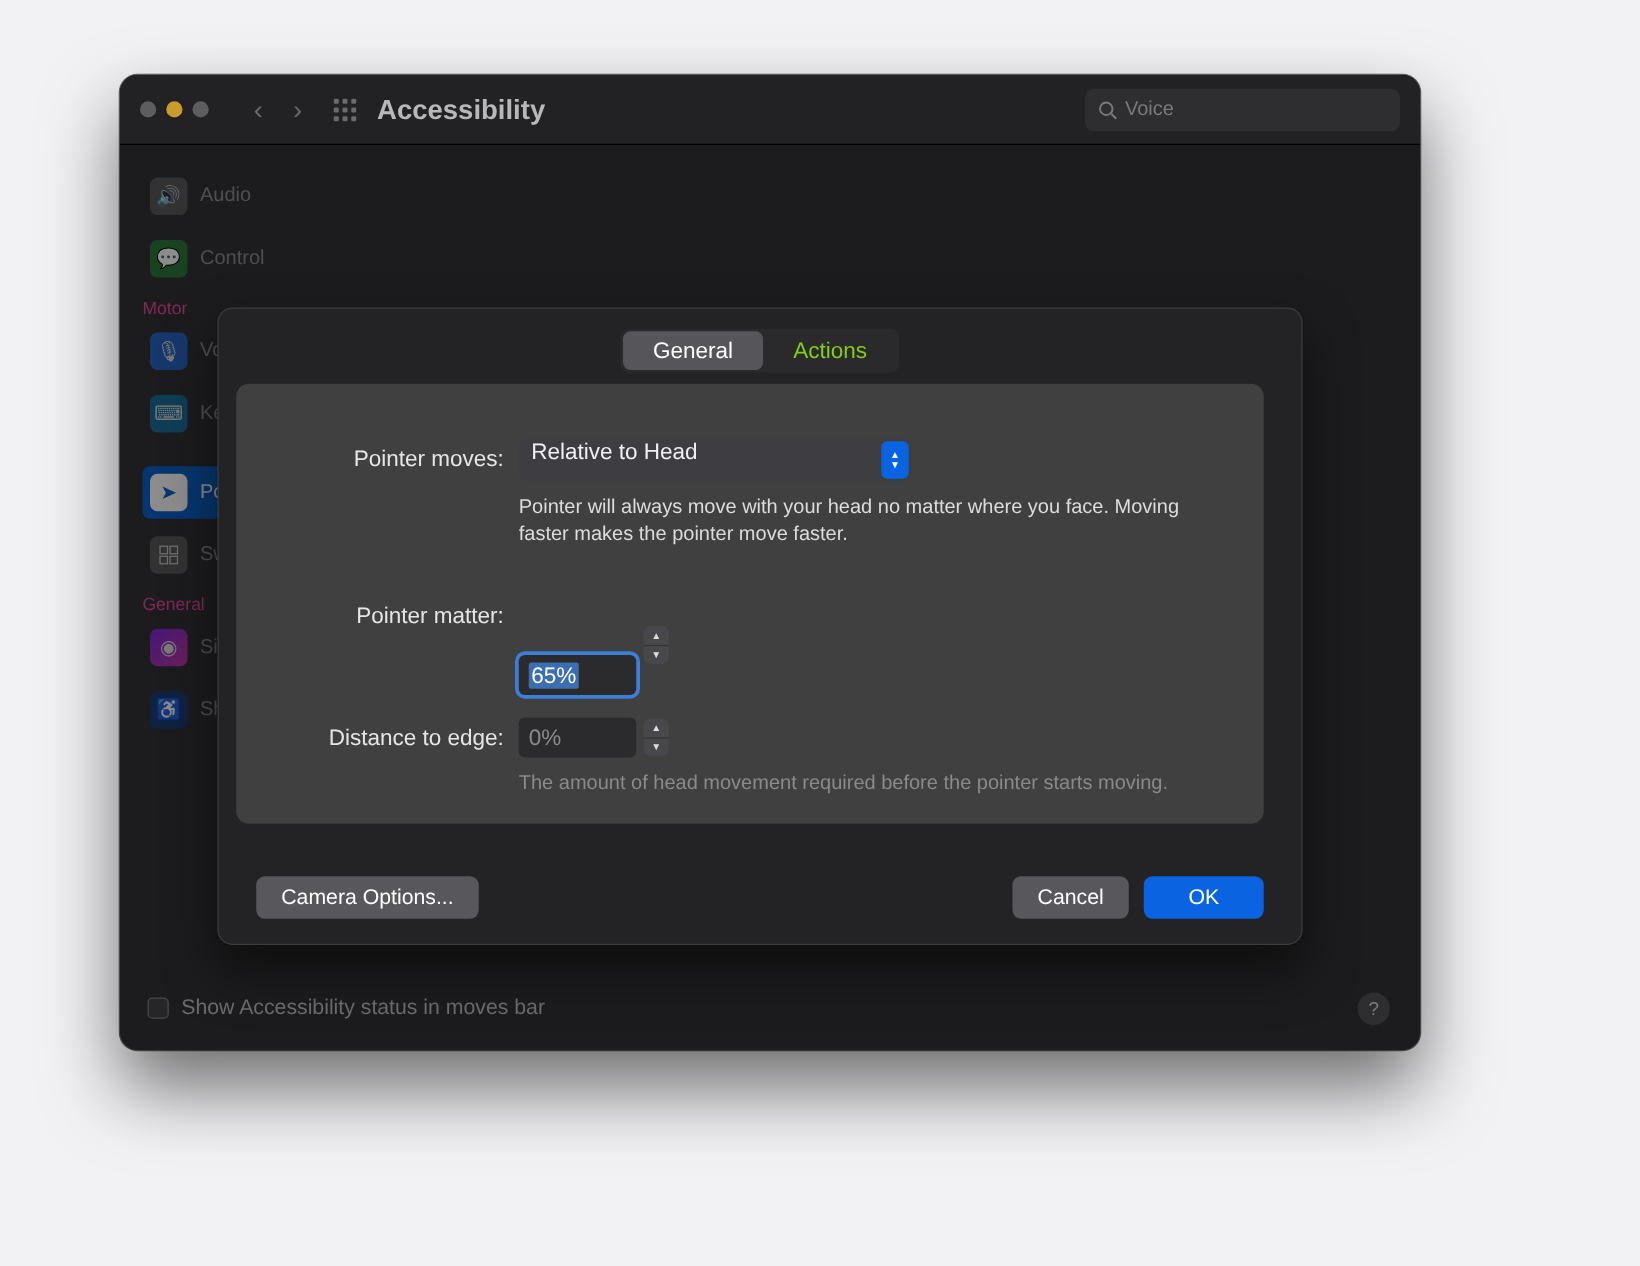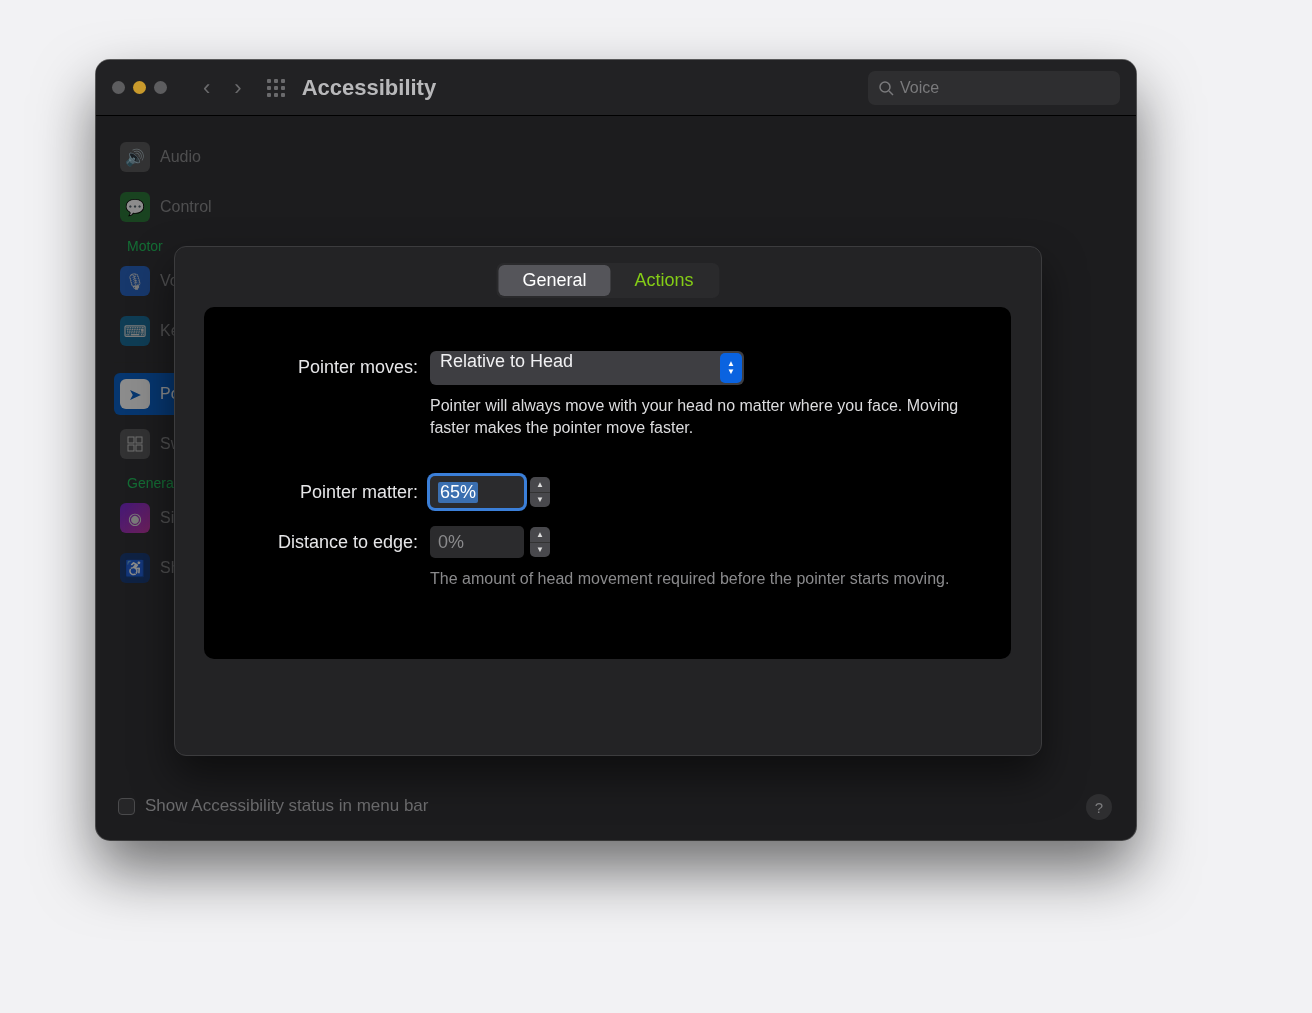--- a/index.html
+++ b/index.html
@@ -60,21 +60,21 @@
   }
   .side-item { display:flex; align-items:center; gap:10px; padding:6px 6px; border-radius:6px; color:#8e8e90; font-size:16px; margin-bottom:8px; }
   .side-item .iconbox { width:30px; height:30px; border-radius:6px; display:flex; align-items:center; justify-content:center; font-size:16px; color:#ddd; }
   .side-item.sel { background:#0a63c9; color:#fff; }
   .bg-gray { background:#5a5a5c; }
   .bg-green { background:#2d7a3a; }
   .bg-blue { background:#2a66c4; }
   .bg-cyan { background:#1b6f9a; }
   .bg-purple { background:linear-gradient(135deg,#7a2bd6,#c53aa5); }
   .bg-navy { background:#1c3d7a; }
-  .motor-label { color:#22c55e; font-size:14px; margin:10px 0 6px 13px; }
+  .motor-label { color:#ec4899; font-size:14px; margin:10px 0 6px 0; }
   .divider { height:1px; background:#333; margin:10px 0; }
 
   .footer-check {
     position:absolute; left:22px; bottom:24px;
     display:flex; align-items:center; gap:10px; color:#6c6c6e; font-size:17px;
   }
   .chk { width:17px; height:17px; border:1px solid #4a4a4c; border-radius:4px; background:#262628; }
   .helpbtn {
     position:absolute; right:24px; bottom:20px;
     width:26px; height:26px; border-radius:50%; background:#2e2e30; color:#7c7c7e;
@@ -87,23 +87,23 @@
     left:78px; top:130px;
     width:868px; height:510px;
     background:#232325;
     border:1px solid #3c3c3e;
     border-radius:12px;
     box-shadow: 0 20px 40px rgba(0,0,0,.5);
     padding: 0;
   }
   .inner-panel {
     position:absolute;
-    left:29px; right:30px; top:60px;
+    left:14px; right:30px; top:60px;
     height:352px;
-    background:#000000;
+    background:#404040;
     border-radius:10px;
     padding: 44px 30px 20px 30px;
   }
   .segmented {
     position:absolute;
     top:16px; left:50%; transform:translateX(-50%);
     display:flex;
     background:#2a2a2c;
     border-radius:7px;
     padding:2px;
@@ -158,20 +158,21 @@
   }
   .numbox {
     width:94px; height:32px;
     background:#2b2b2d;
     border-radius:5px;
     color:#e8e8ea; font-size:18px;
     padding:0 8px; display:flex; align-items:center;
   }
   .numbox.focus {
     box-shadow: 0 0 0 3px #3b7fd8;
+    margin-top: 48px;
   }
   .numbox .sel { background:#3b6fb0; padding:0 2px; border-radius:2px; color:#fff; }
   .stepctrl {
     width:20px; height:30px;
     background:#48484c; border-radius:5px;
     display:flex; flex-direction:column;
   }
   .stepctrl div { flex:1; display:flex; align-items:center; justify-content:center; color:#ddd; font-size:8px; cursor:pointer; }
   .stepctrl div:first-child { border-bottom:1px solid #333; }
 
@@ -273,21 +274,21 @@
         </div>
         <div class="side-item">
           <div class="iconbox bg-navy">♿</div>
           <span>Shortcut</span>
         </div>
       </div>
     </div>
 
     <div class="footer-check">
       <div class="chk"></div>
-      <span>Show Accessibility status in menu bar</span>
+      <span>Show Accessibility status in moves bar</span>
     </div>
     <div class="helpbtn">?</div>
 
     <div class="sheet">
       <div class="segmented">
         <div class="seg active">General</div>
         <div class="seg">Actions</div>
       </div>
 
       <div class="inner-panel">
@@ -334,16 +335,22 @@
                 <div>▲</div>
                 <div>▼</div>
               </div>
             </div>
             <div class="helptext dim">The amount of head movement required before the pointer starts moving.</div>
           </div>
         </div>
 
       </div>
 
+      <div class="sheet-footer">
+        <div class="btn btn-gray">Camera Options...</div>
+        <div style="flex:1"></div>
+        <div class="btn btn-gray" style="margin-right:12px">Cancel</div>
+        <div class="btn btn-default">OK</div>
+      </div>
     </div>
   </div>
 
 </div>
 
 </body></html>

